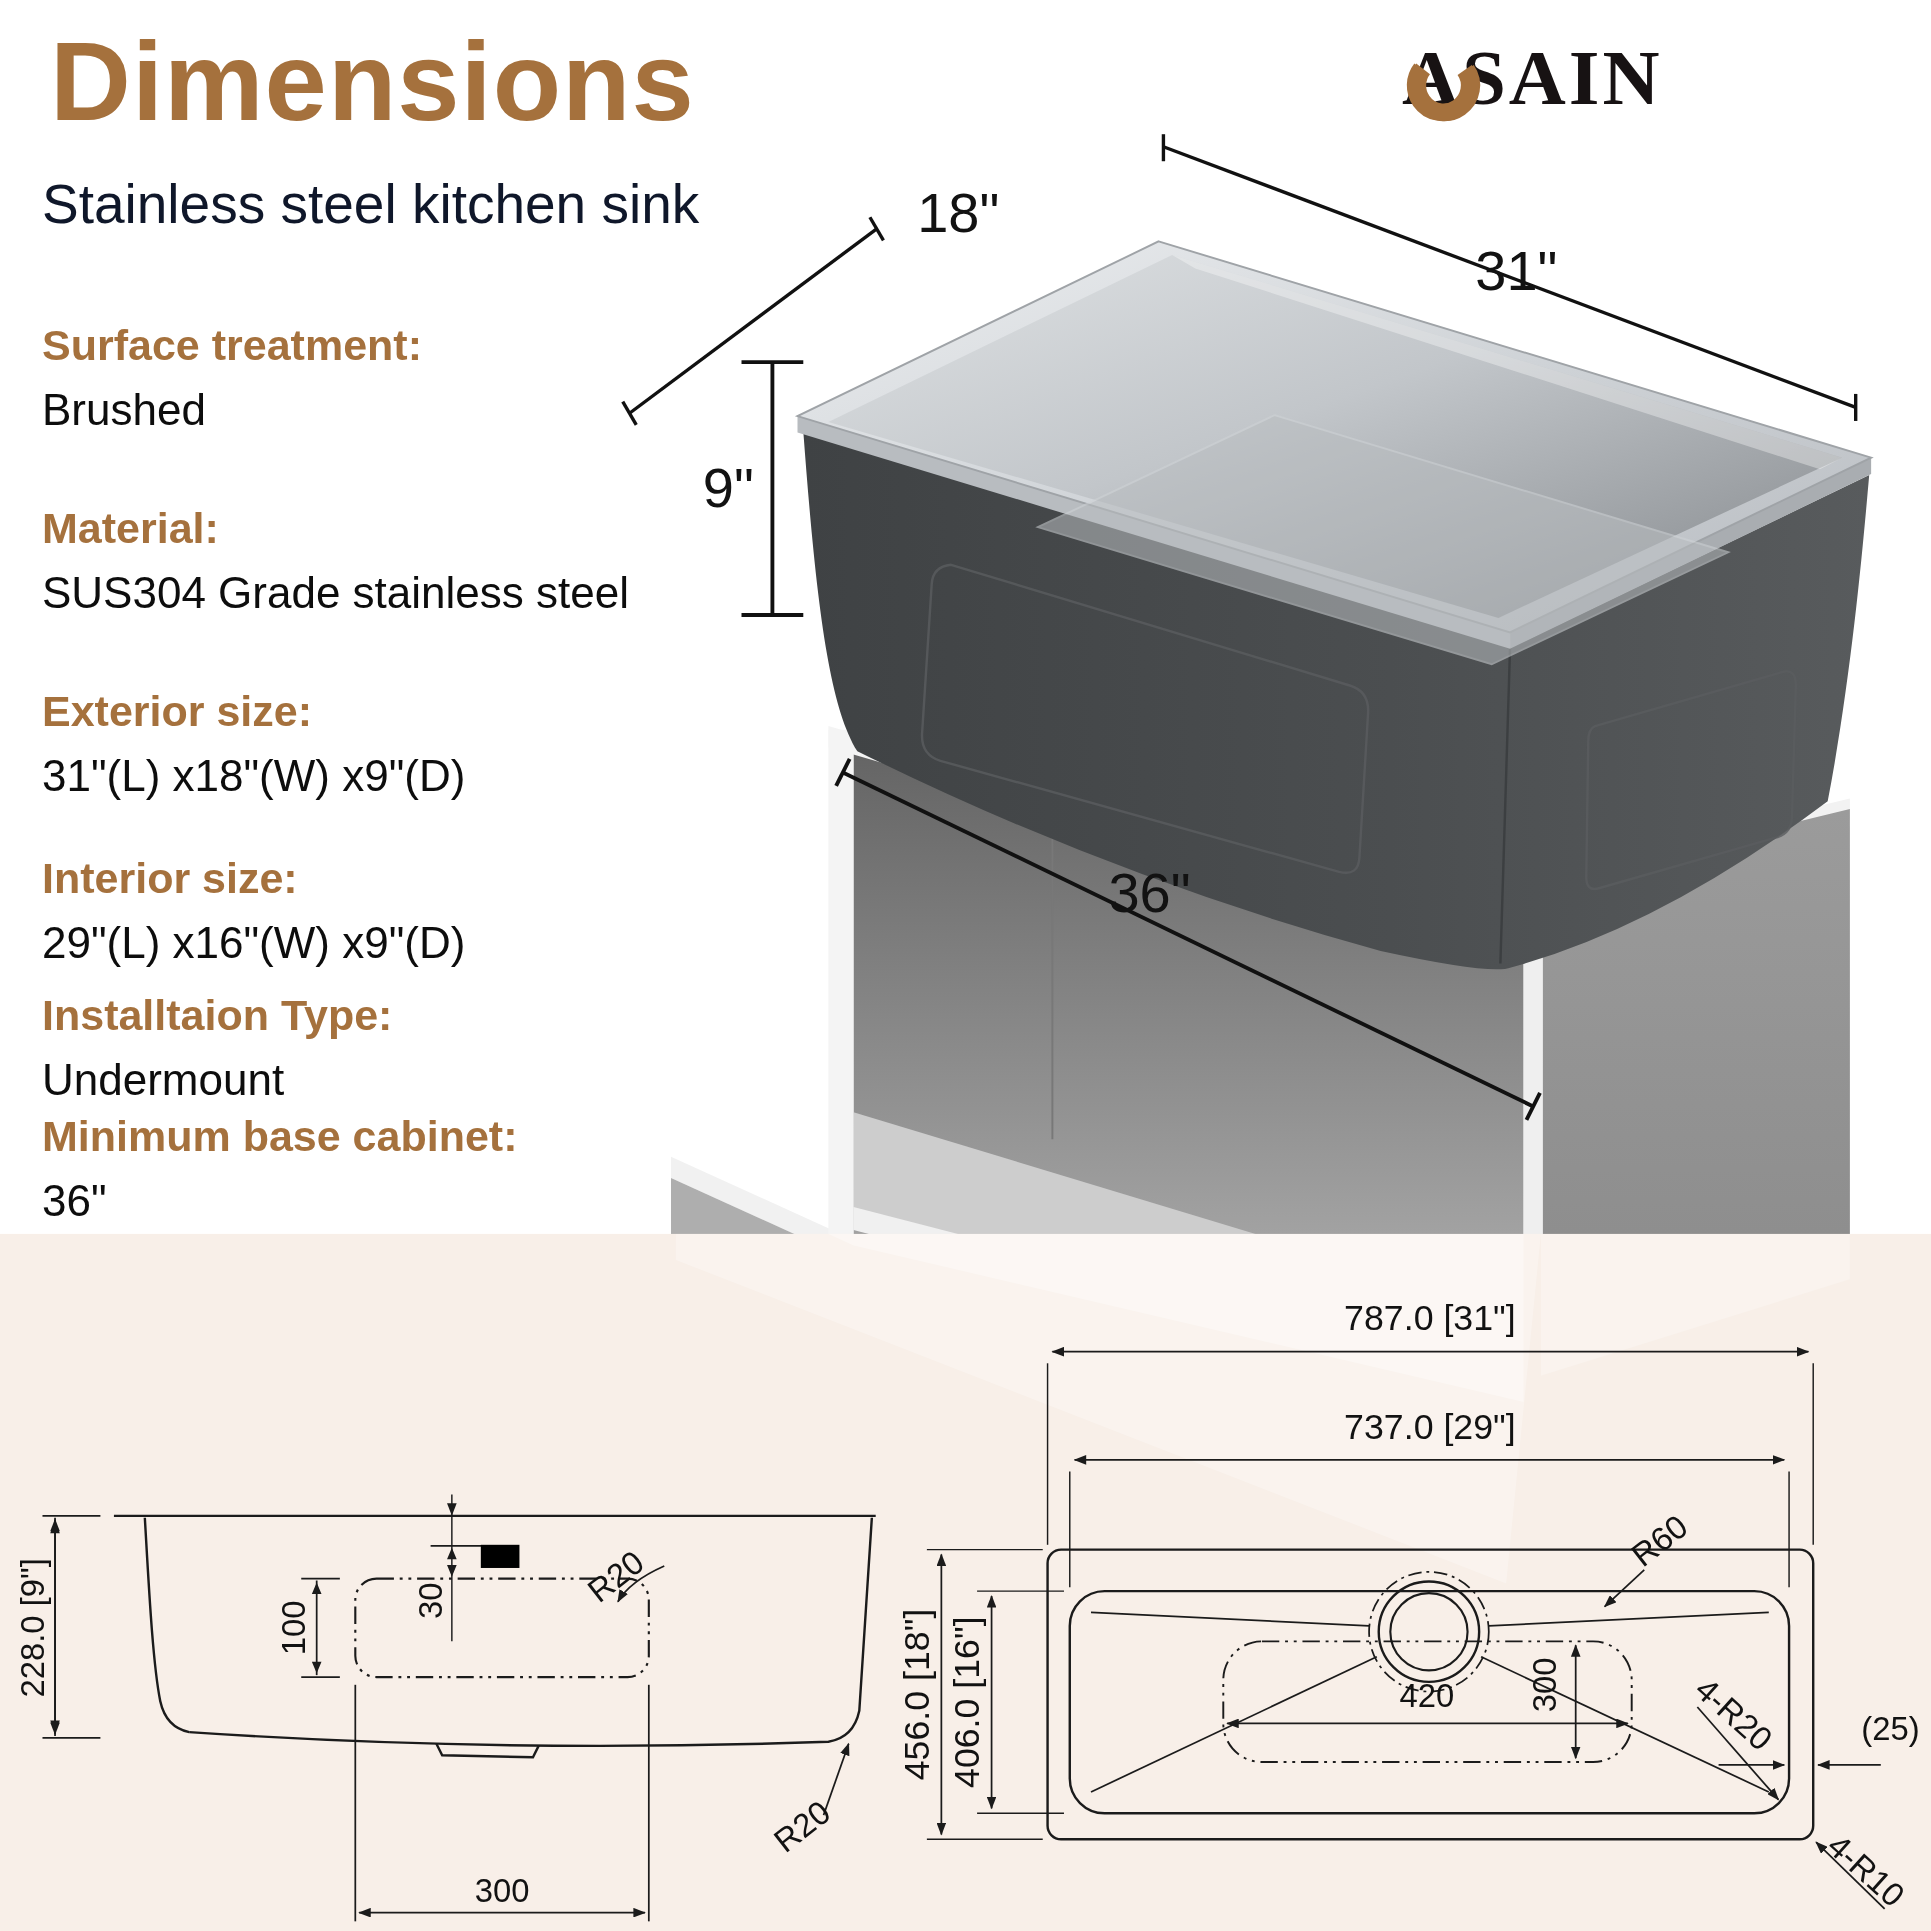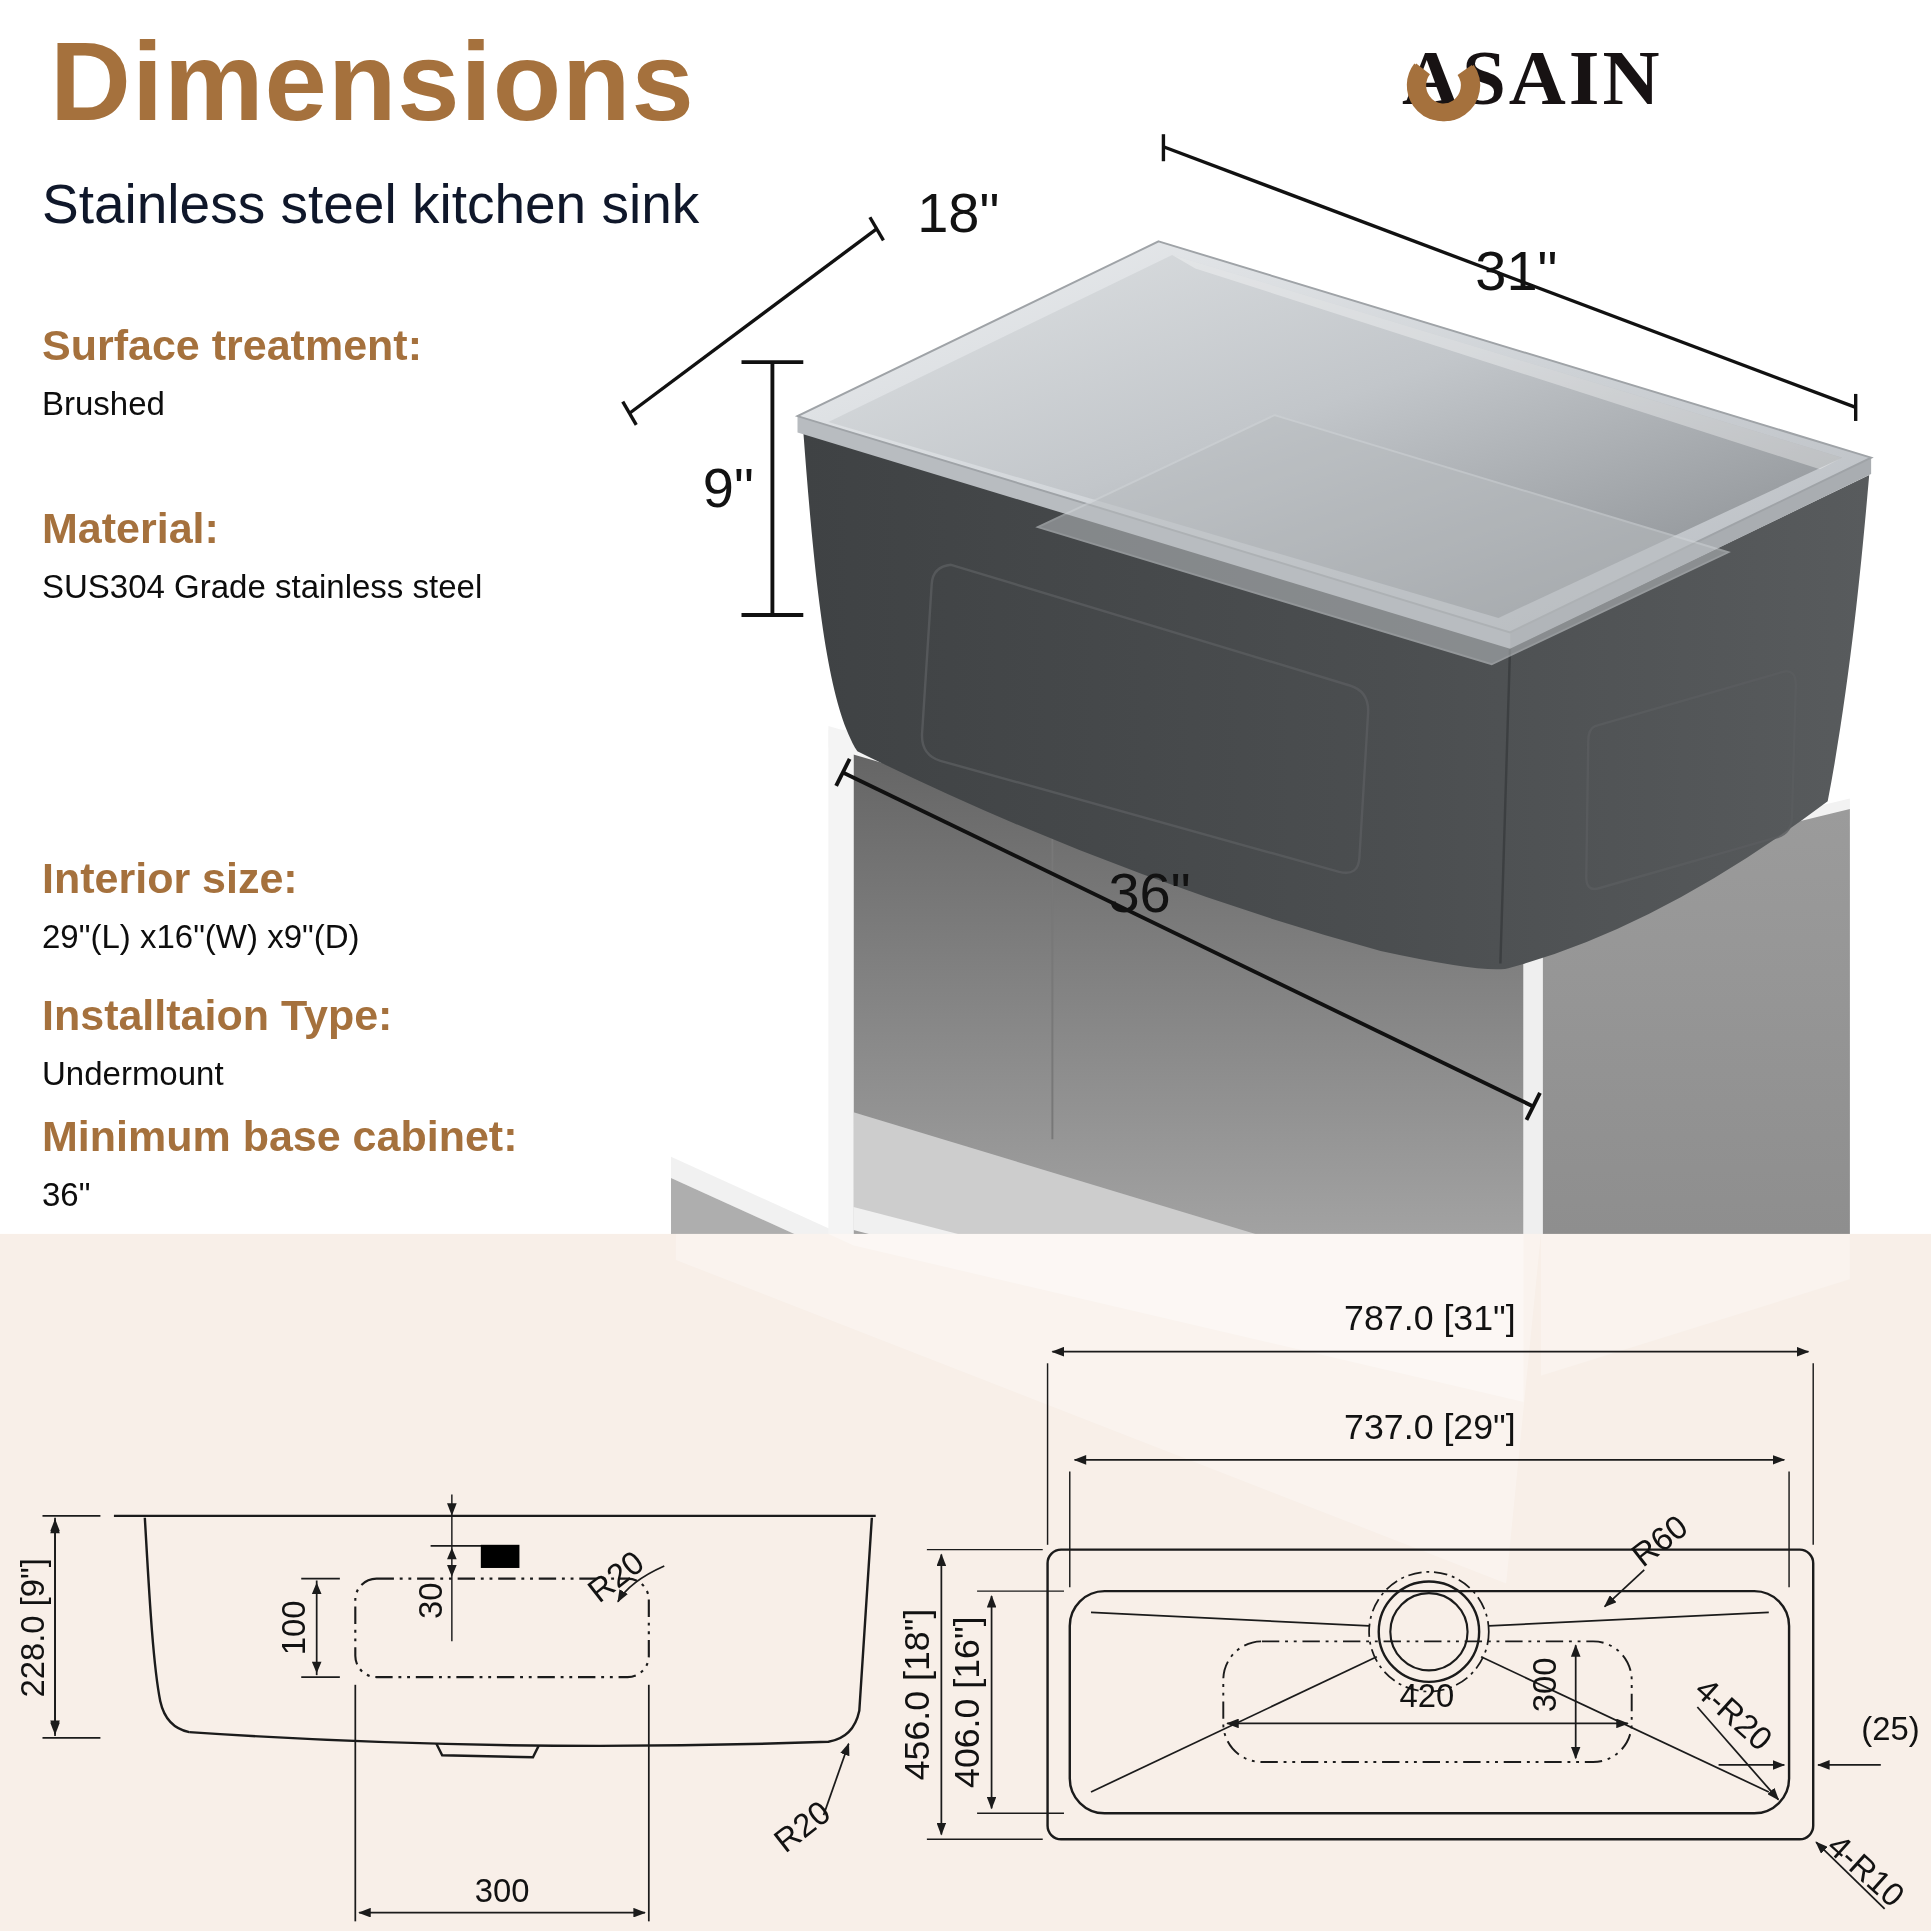--- a/index.html
+++ b/index.html
@@ -4,21 +4,21 @@
 <style>
   html,body{margin:0;padding:0;background:#ffffff;}
   .page{position:relative;width:1931px;height:1931px;background:#ffffff;overflow:hidden;
         font-family:"Liberation Sans", sans-serif;color:#121212;}
   .title{position:absolute;left:50px;top:17.4px;font-size:112px;font-weight:700;color:#A5713D;letter-spacing:1px;text-align:center;}
   .subtitle{position:absolute;left:42px;top:172px;font-size:55px;font-weight:400;color:#0f172a;}
   .logo{position:absolute;left:1402px;top:39px;display:flex;align-items:center;font-family:Liberation Serif, serif;}
   .logo .word{font-size:79px;font-weight:800;color:#171213;letter-spacing:2.9px;line-height:77px;}
   .spec{position:absolute;left:42px;width:599px;}
   .spec .h{font-size:43px;font-weight:700;color:#A5713D;}
-  .spec .v{font-size:33px;font-weight:400;color:#0d0d0d;margin-top:15.4px;}
+  .spec .v{font-size:44px;font-weight:400;color:#0d0d0d;margin-top:15.4px;}
   svg{position:absolute;left:0;top:0;}
   text{font-family:"Liberation Sans", sans-serif;fill:#121212;}
   .dimL{font-size:58px;}
   .dimS{font-size:34px;}
   .dimM{font-size:37px;}
 </style>
 </head>
 <body>
 
 <div class="page">
@@ -202,20 +202,24 @@
   <div class="subtitle">Stainless steel kitchen sink</div>
 
   <div class="spec" style="top:321px">
     <div class="h">Surface treatment:</div>
     <div class="v">Brushed</div>
   </div>
   <div class="spec" style="top:504px">
     <div class="h">Material:</div>
     <div class="v">SUS304 Grade stainless steel</div>
   </div>
+  <div class="spec" style="top:687px">
+    <div class="h">Exterior size:</div>
+    <div class="v">31"(L) x18"(W) x9"(D)</div>
+  </div>
   <div class="spec" style="top:854px">
     <div class="h">Interior size:</div>
     <div class="v">29"(L) x16"(W) x9"(D)</div>
   </div>
   <div class="spec" style="top:991px">
     <div class="h">Installtaion Type:</div>
     <div class="v">Undermount</div>
   </div>
   <div class="spec" style="top:1112px">
     <div class="h">Minimum base cabinet:</div>

